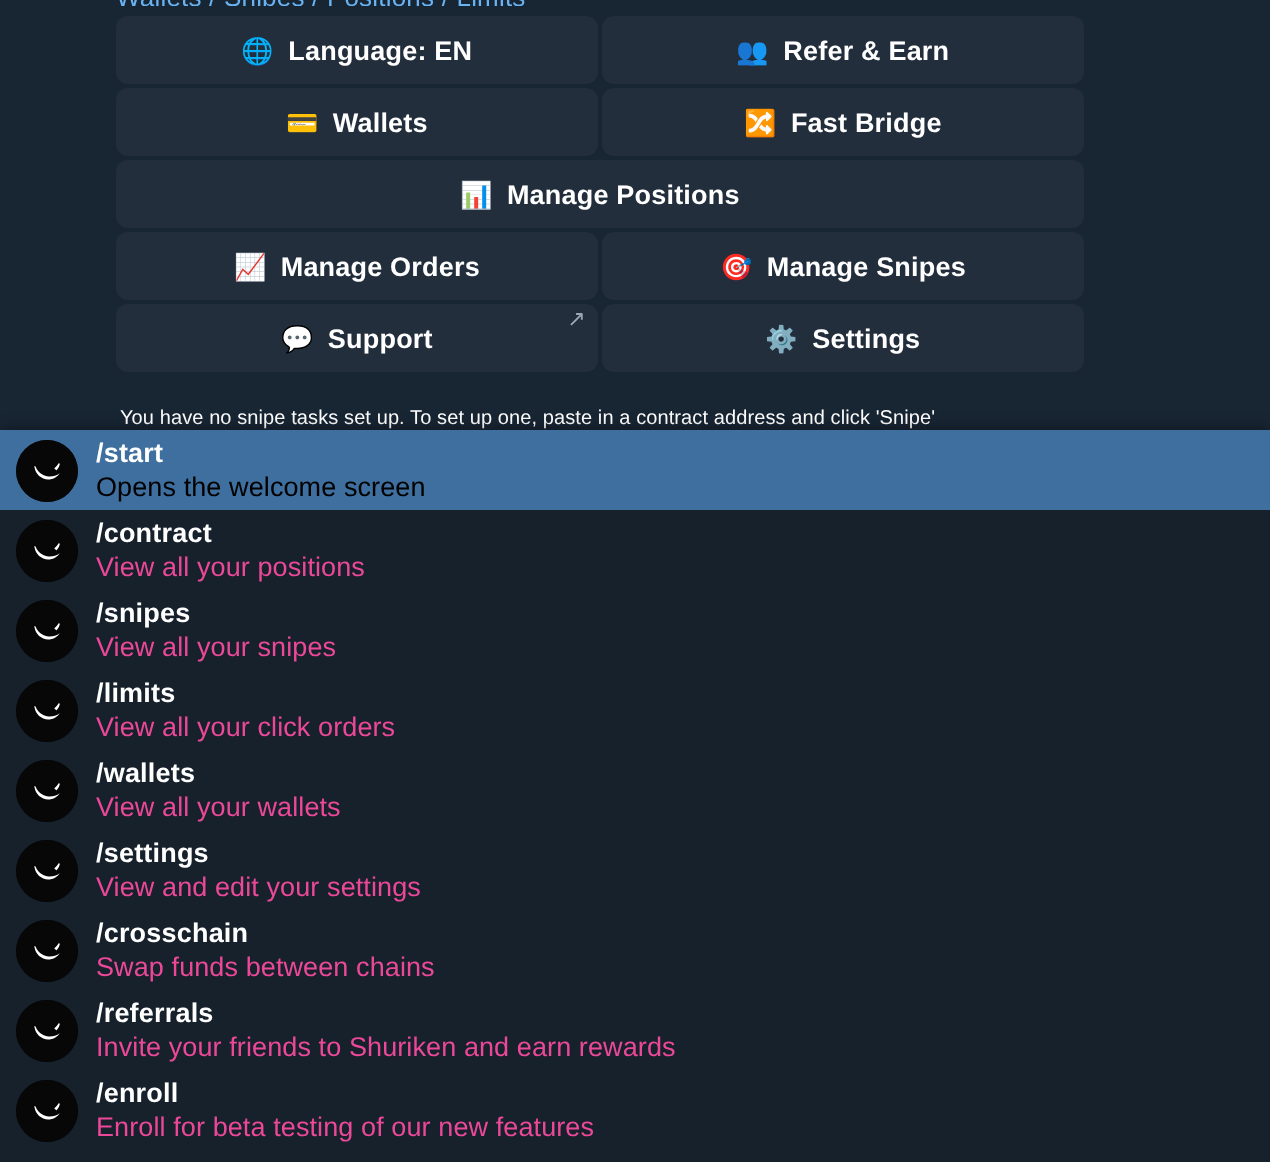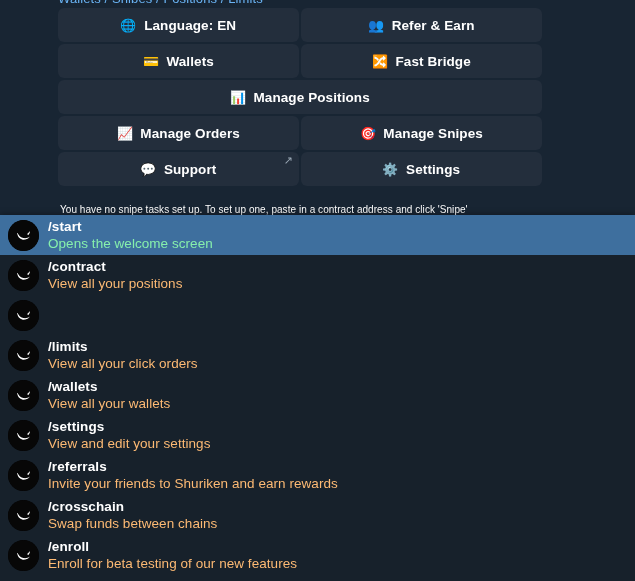--- a/index.html
+++ b/index.html
@@ -154,26 +154,26 @@
     min-width: 0;
   }
   .cmd-name {
     color: #ffffff;
     font-size: 13.5px;
     font-weight: bold;
     letter-spacing: 0.1px;
     margin-bottom: 3px;
   }
   .cmd-desc {
-    color: #fdba74;
+    color: #ec4899;
     font-size: 13.5px;
     letter-spacing: 0.05px;
   }
   .cmd-item.selected .cmd-desc {
-    color: #86efac;
+    color: #000000;
   }
 </style>
 </head>
 <body>
 
 <div id="app">
 
   <div class="chat-area">
 
     <div class="msg-clip-top">Wallets  /  Snipes  /  Positions  /  Limits</div>
@@ -259,20 +259,24 @@
         </div>
       </div>
       <div class="cmd-item">
         <div class="avatar">
           <svg viewBox="0 0 31 31" xmlns="http://www.w3.org/2000/svg">
             <circle cx="15.5" cy="15.5" r="15.5" fill="#070707"></circle>
             <path d="M9.2 13.4c0.6 4.2 4.2 6.9 8.2 6.2 2.0-0.35 3.6-1.5 4.5-3.0-1.9 1.35-4.2 1.9-6.4 1.5-2.6-0.5-4.7-2.3-5.6-4.6-0.25-0.6-0.8-0.55-0.7 -0.1z" fill="#ffffff"></path>
             <path d="M20.1 15.2c1.0-0.9 1.6-2.0 1.8-3.2 0.05-0.4-0.45-0.55-0.65-0.2-0.5 0.95-1.25 1.75-2.15 2.3 0.4 0.3 0.72 0.68 1.0 1.1z" fill="#ffffff"></path>
           </svg>
         </div>
+        <div class="cmd-text">
+          <div class="cmd-name">/snipes</div>
+          <div class="cmd-desc">View all your snipes</div>
+        </div>
       </div>
       <div class="cmd-item">
         <div class="avatar">
           <svg viewBox="0 0 31 31" xmlns="http://www.w3.org/2000/svg">
             <circle cx="15.5" cy="15.5" r="15.5" fill="#070707"></circle>
             <path d="M9.2 13.4c0.6 4.2 4.2 6.9 8.2 6.2 2.0-0.35 3.6-1.5 4.5-3.0-1.9 1.35-4.2 1.9-6.4 1.5-2.6-0.5-4.7-2.3-5.6-4.6-0.25-0.6-0.8-0.55-0.7 -0.1z" fill="#ffffff"></path>
             <path d="M20.1 15.2c1.0-0.9 1.6-2.0 1.8-3.2 0.05-0.4-0.45-0.55-0.65-0.2-0.5 0.95-1.25 1.75-2.15 2.3 0.4 0.3 0.72 0.68 1.0 1.1z" fill="#ffffff"></path>
           </svg>
         </div>
         <div class="cmd-text">
@@ -308,45 +312,45 @@
       </div>
       <div class="cmd-item">
         <div class="avatar">
           <svg viewBox="0 0 31 31" xmlns="http://www.w3.org/2000/svg">
             <circle cx="15.5" cy="15.5" r="15.5" fill="#070707"></circle>
             <path d="M9.2 13.4c0.6 4.2 4.2 6.9 8.2 6.2 2.0-0.35 3.6-1.5 4.5-3.0-1.9 1.35-4.2 1.9-6.4 1.5-2.6-0.5-4.7-2.3-5.6-4.6-0.25-0.6-0.8-0.55-0.7 -0.1z" fill="#ffffff"></path>
             <path d="M20.1 15.2c1.0-0.9 1.6-2.0 1.8-3.2 0.05-0.4-0.45-0.55-0.65-0.2-0.5 0.95-1.25 1.75-2.15 2.3 0.4 0.3 0.72 0.68 1.0 1.1z" fill="#ffffff"></path>
           </svg>
         </div>
         <div class="cmd-text">
+          <div class="cmd-name">/crosschain</div>
+          <div class="cmd-desc">Swap funds between chains</div>
+        </div>
+      </div>
+      <div class="cmd-item">
+        <div class="avatar">
+          <svg viewBox="0 0 31 31" xmlns="http://www.w3.org/2000/svg">
+            <circle cx="15.5" cy="15.5" r="15.5" fill="#070707"></circle>
+            <path d="M9.2 13.4c0.6 4.2 4.2 6.9 8.2 6.2 2.0-0.35 3.6-1.5 4.5-3.0-1.9 1.35-4.2 1.9-6.4 1.5-2.6-0.5-4.7-2.3-5.6-4.6-0.25-0.6-0.8-0.55-0.7 -0.1z" fill="#ffffff"></path>
+            <path d="M20.1 15.2c1.0-0.9 1.6-2.0 1.8-3.2 0.05-0.4-0.45-0.55-0.65-0.2-0.5 0.95-1.25 1.75-2.15 2.3 0.4 0.3 0.72 0.68 1.0 1.1z" fill="#ffffff"></path>
+          </svg>
+        </div>
+        <div class="cmd-text">
           <div class="cmd-name">/referrals</div>
           <div class="cmd-desc">Invite your friends to Shuriken and earn rewards</div>
         </div>
       </div>
       <div class="cmd-item">
         <div class="avatar">
           <svg viewBox="0 0 31 31" xmlns="http://www.w3.org/2000/svg">
             <circle cx="15.5" cy="15.5" r="15.5" fill="#070707"></circle>
             <path d="M9.2 13.4c0.6 4.2 4.2 6.9 8.2 6.2 2.0-0.35 3.6-1.5 4.5-3.0-1.9 1.35-4.2 1.9-6.4 1.5-2.6-0.5-4.7-2.3-5.6-4.6-0.25-0.6-0.8-0.55-0.7 -0.1z" fill="#ffffff"></path>
             <path d="M20.1 15.2c1.0-0.9 1.6-2.0 1.8-3.2 0.05-0.4-0.45-0.55-0.65-0.2-0.5 0.95-1.25 1.75-2.15 2.3 0.4 0.3 0.72 0.68 1.0 1.1z" fill="#ffffff"></path>
           </svg>
         </div>
         <div class="cmd-text">
-          <div class="cmd-name">/crosschain</div>
-          <div class="cmd-desc">Swap funds between chains</div>
-        </div>
-      </div>
-      <div class="cmd-item">
-        <div class="avatar">
-          <svg viewBox="0 0 31 31" xmlns="http://www.w3.org/2000/svg">
-            <circle cx="15.5" cy="15.5" r="15.5" fill="#070707"></circle>
-            <path d="M9.2 13.4c0.6 4.2 4.2 6.9 8.2 6.2 2.0-0.35 3.6-1.5 4.5-3.0-1.9 1.35-4.2 1.9-6.4 1.5-2.6-0.5-4.7-2.3-5.6-4.6-0.25-0.6-0.8-0.55-0.7 -0.1z" fill="#ffffff"></path>
-            <path d="M20.1 15.2c1.0-0.9 1.6-2.0 1.8-3.2 0.05-0.4-0.45-0.55-0.65-0.2-0.5 0.95-1.25 1.75-2.15 2.3 0.4 0.3 0.72 0.68 1.0 1.1z" fill="#ffffff"></path>
-          </svg>
-        </div>
-        <div class="cmd-text">
           <div class="cmd-name">/enroll</div>
           <div class="cmd-desc">Enroll for beta testing of our new features</div>
         </div>
       </div>
     </div>
 
 </div>
 
 </body></html>

